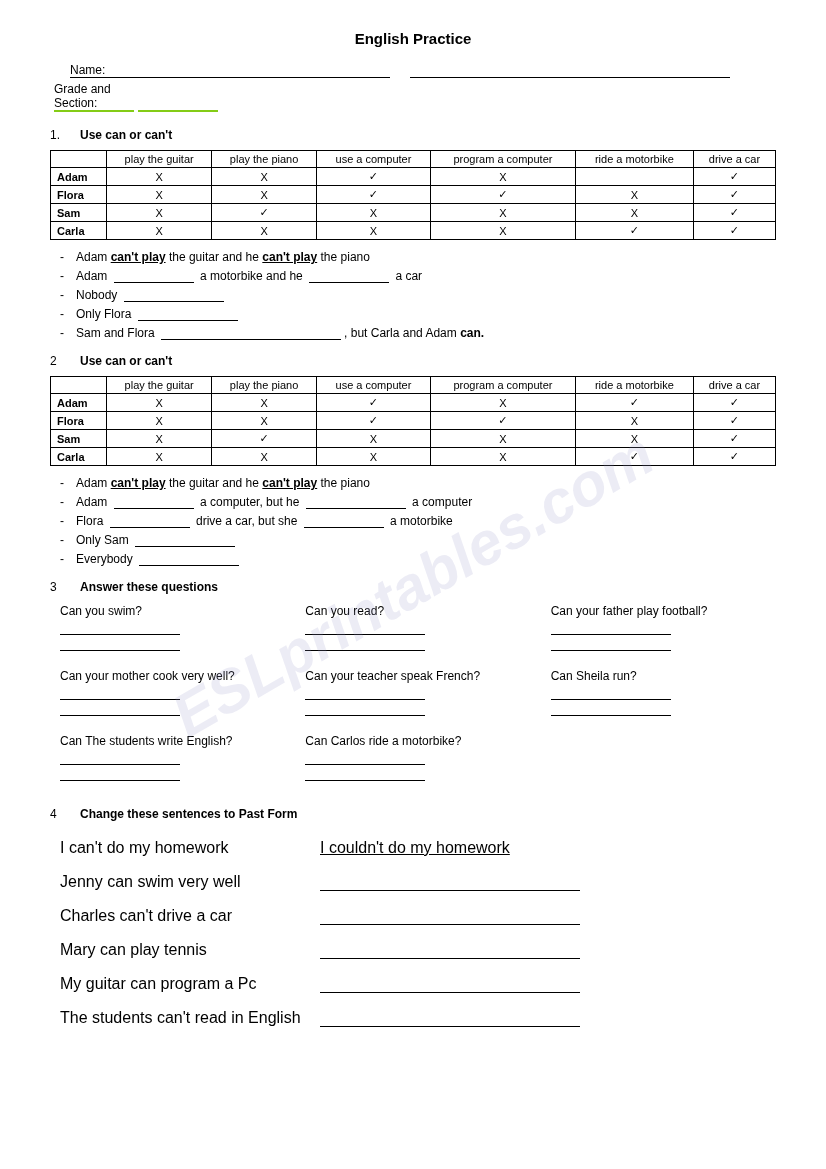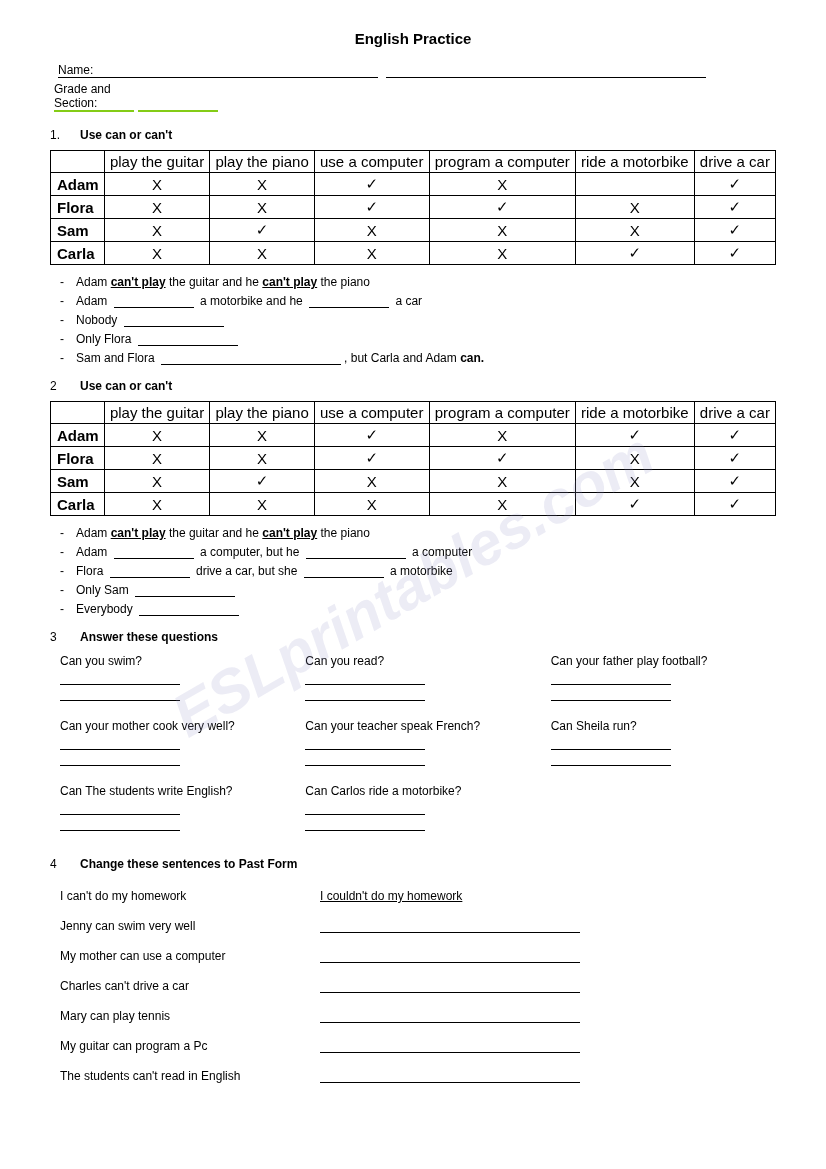--- a/index.html
+++ b/index.html
@@ -33,21 +33,21 @@
       margin-bottom: 16px;
     }
     .name-line {
       margin-bottom: 4px;
       font-size: 12px;
     }
     .name-line span {
       display: inline-block;
       border-bottom: 1px solid #000;
       width: 320px;
-      margin-left: 8px;
+      margin-left: 20px;
       vertical-align: bottom;
     }
     .grade-line {
       font-size: 12px;
       margin-bottom: 16px;
     }
     .grade-line span {
       display: inline-block;
       border-bottom: 2px solid #84cc16;
       width: 80px;
@@ -65,21 +65,21 @@
       font-weight: normal;
     }
     .section-title {
       font-size: 12px;
       font-weight: bold;
     }
     table {
       border-collapse: collapse;
       width: 100%;
       margin-bottom: 10px;
-      font-size: 15px;
+      font-size: 11px;
     }
     table td, table th {
       border: 1px solid #000;
       padding: 2px 5px;
       text-align: center;
     }
     table td:first-child {
       text-align: left;
       font-weight: bold;
       padding-left: 6px;
@@ -134,21 +134,21 @@
       border-bottom: 1px solid #000;
       width: 120px;
       height: 14px;
       display: block;
       margin-bottom: 2px;
     }
     .q4-row {
       display: flex;
       align-items: baseline;
       margin-bottom: 8px;
-      font-size: 12px;
+      font-size: 16px;
     }
     .q4-left {
       min-width: 260px;
     }
     .q4-right {
       flex: 1;
       margin-top: 8px;
     }
     .q4-ans-line {
       display: inline-block;
@@ -397,24 +397,20 @@
   <div style="margin-left:10px;">
     <div class="q4-row">
       <span class="q4-left">I can't do my homework</span>
       <span class="q4-right"><span class="q4-ans-underlined">I couldn't do my homework</span></span>
     </div>
     <div class="q4-row">
       <span class="q4-left">Jenny can swim very well</span>
       <span class="q4-right"><span class="q4-ans-line"></span></span>
     </div>
     <div class="q4-row">
-      <span class="q4-left">My mother can use a computer</span>
-      <span class="q4-right"><span class="q4-ans-line"></span></span>
-    </div>
-    <div class="q4-row">
       <span class="q4-left">Charles can't drive a car</span>
       <span class="q4-right"><span class="q4-ans-line"></span></span>
     </div>
     <div class="q4-row">
       <span class="q4-left">Mary can play tennis</span>
       <span class="q4-right"><span class="q4-ans-line"></span></span>
     </div>
     <div class="q4-row">
       <span class="q4-left">My guitar can program a Pc</span>
       <span class="q4-right"><span class="q4-ans-line"></span></span>

